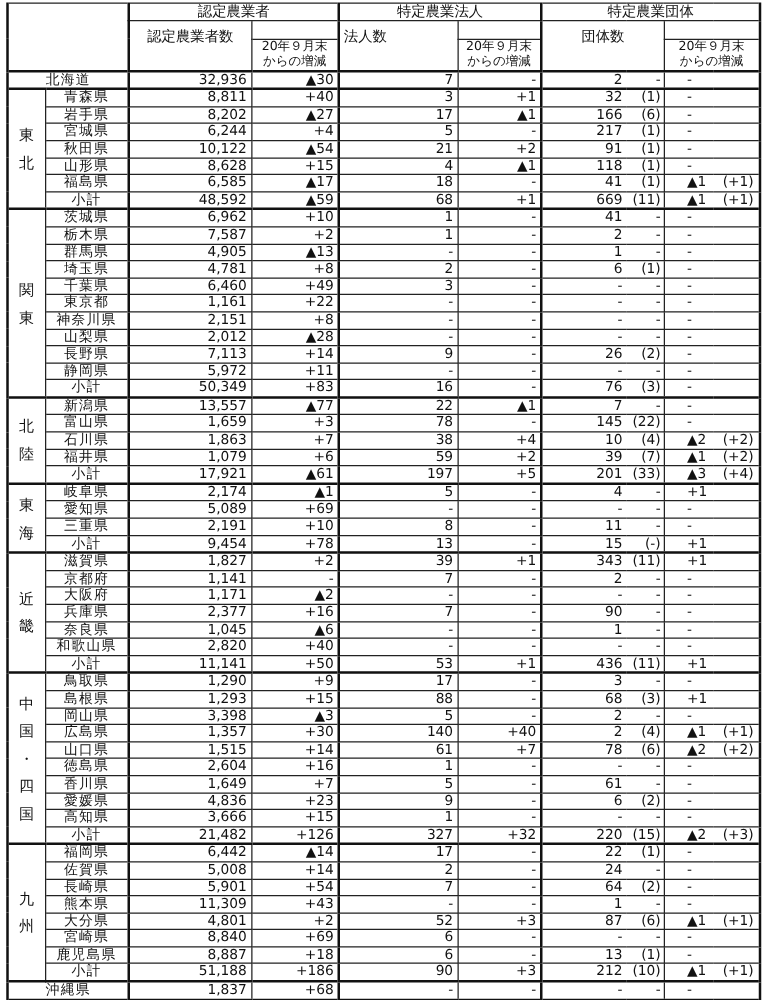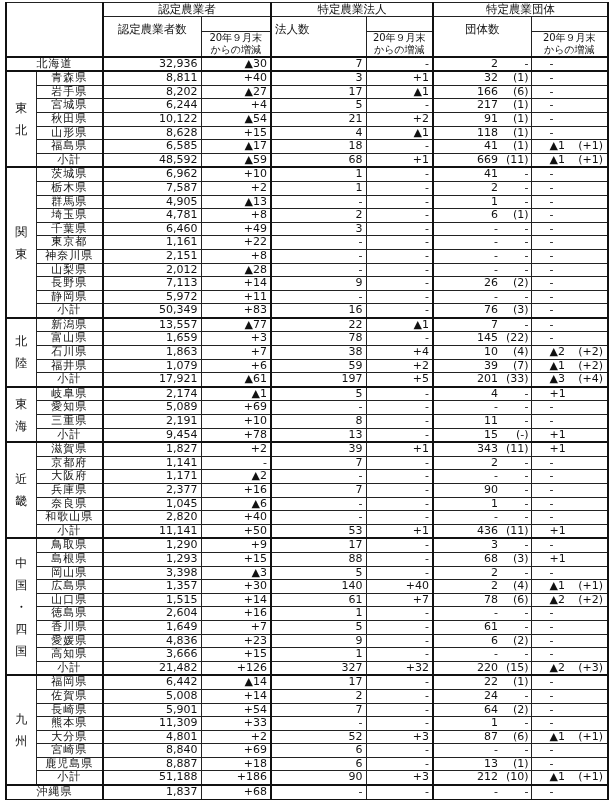--- a/index.html
+++ b/index.html
@@ -587,21 +587,21 @@
         <td class="num">7</td>
         <td class="num thickR">-</td>
         <td class="num" style="border-right:none">64</td>
         <td class="par" style="border-left:none">(2)</td>
         <td class="gc" style="border-right:none">-</td>
         <td class="gcp thickR" style="border-left:none"></td>
       </tr>
       <tr>
         <td class="pref thickR">熊本県</td>
         <td class="num">11,309</td>
-        <td class="num thickR">+33</td>
+        <td class="num thickR">+43</td>
         <td class="num">-</td>
         <td class="num thickR">-</td>
         <td class="num" style="border-right:none">1</td>
         <td class="par" style="border-left:none">-</td>
         <td class="gc" style="border-right:none">-</td>
         <td class="gcp thickR" style="border-left:none"></td>
       </tr>
       <tr>
         <td class="pref thickR">大分県</td>
         <td class="num">4,801</td>

